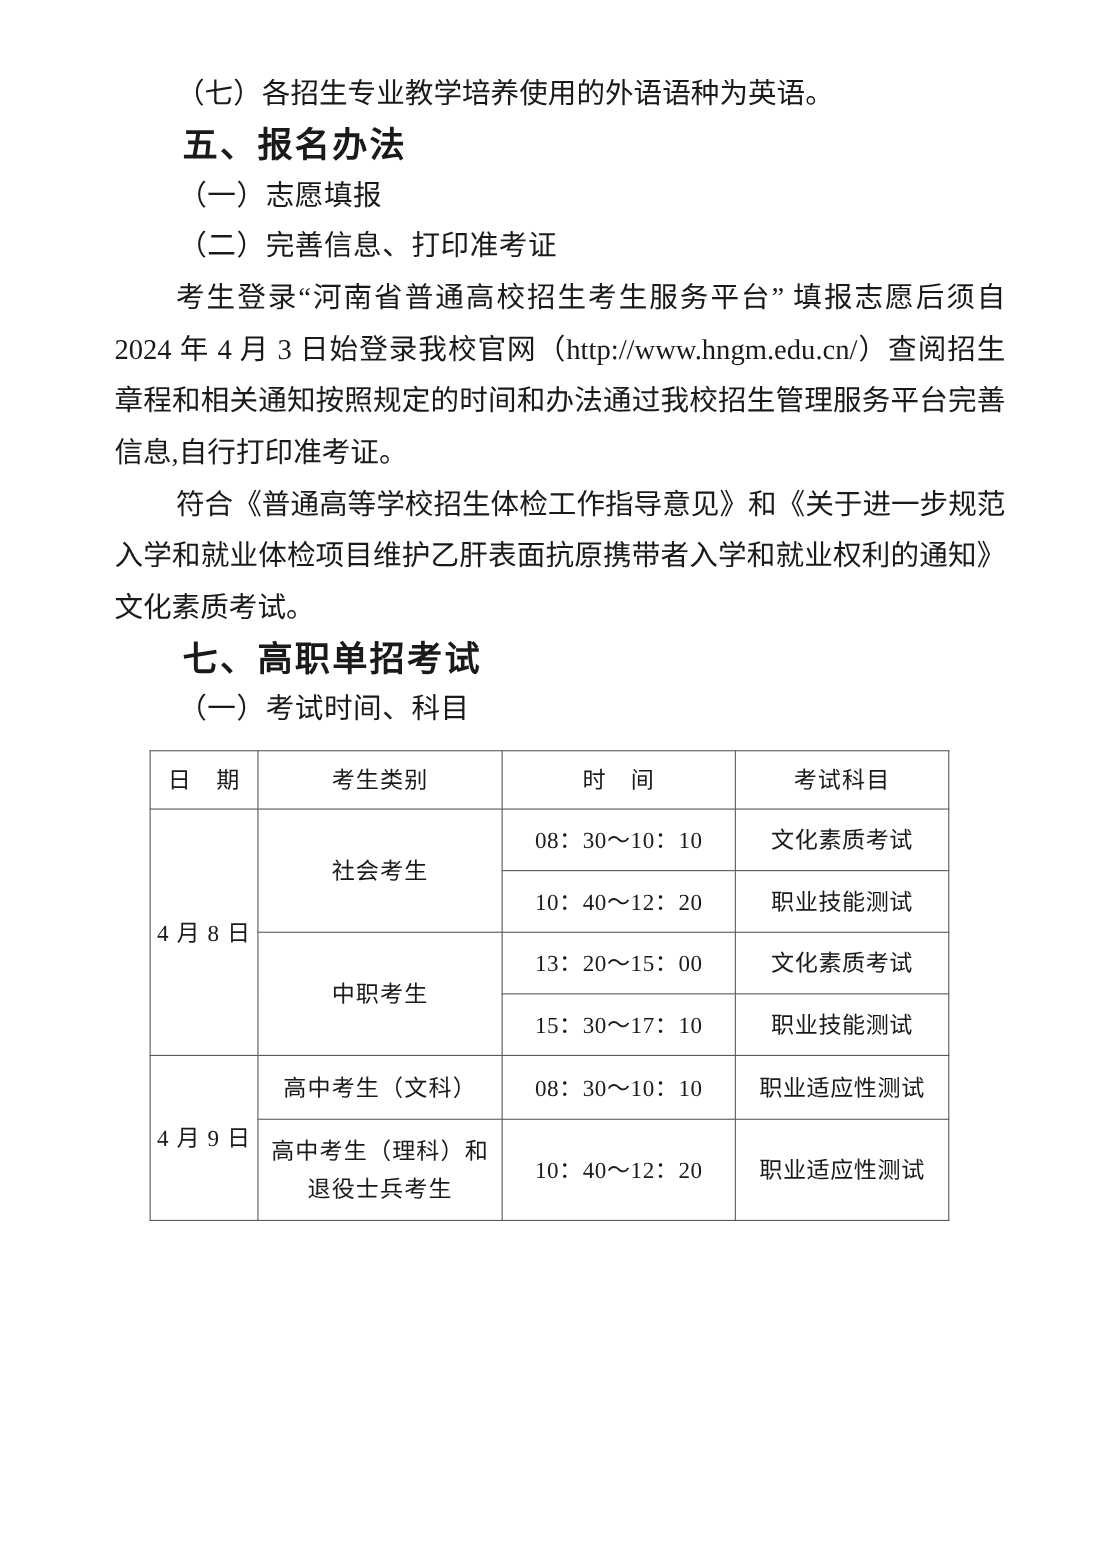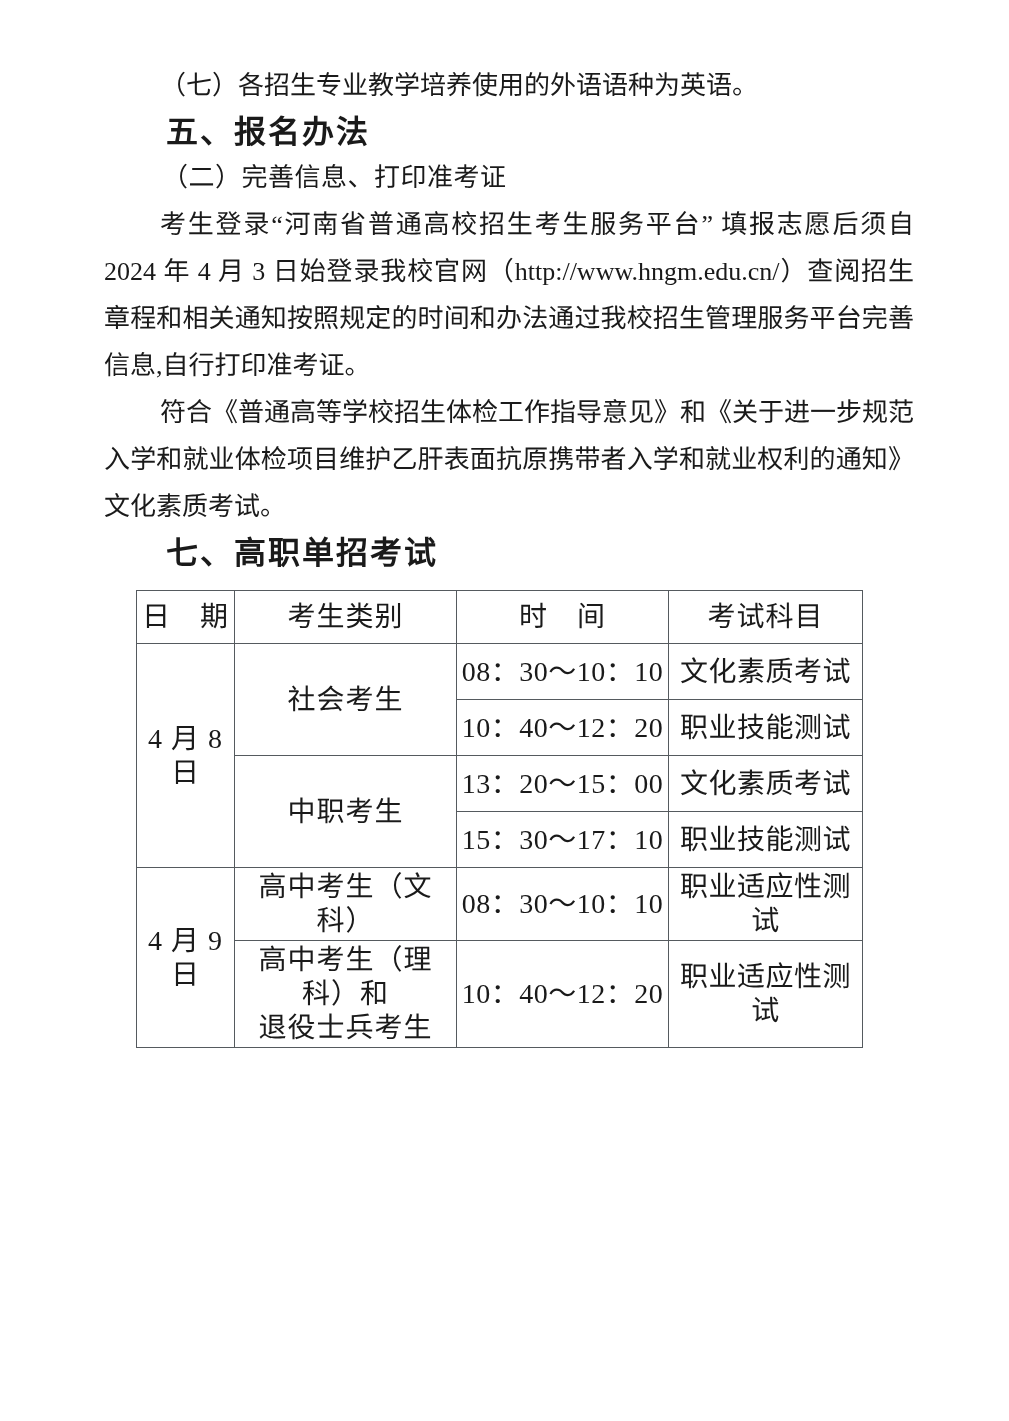--- a/index.html
+++ b/index.html
@@ -60,21 +60,21 @@
 
   
   #exam-table-wrap {
     margin-top: 14px;
     padding-left: 32px;
   }
   table.exam {
     border-collapse: collapse;
     width: 726px;
     table-layout: fixed;
-    font-size: 28px;
+    font-size: 21px;
   }
   table.exam td, table.exam th {
     border: 1px solid #555a5e;
     text-align: center;
     vertical-align: middle;
     font-weight: normal;
     padding: 2px 4px;
     line-height: 34px;
     color: #1a1a1a;
   }
@@ -114,31 +114,33 @@
 </head>
 <body>
 
 <div id="page">
   <div id="content">
 
     <p class="para">（七）各招生专业教学培养使用的外语语种为英语。</p>
 
     <h2 class="h2">五、报名办法</h2>
 
+    <p class="sub">（一）志愿填报</p>
 
 
     <p class="sub">（二）完善信息、打印准考证</p>
 
     <p class="para">考生登录“河南省普通高校招生考生服务平台” 填报志愿后须自 2024 年 4 月 3 日始登录我校官网（http://www.hngm.edu.cn/）查阅招生章程和相关通知按照规定的时间和办法通过我校招生管理服务平台完善信息,自行打印准考证。</p>
 
 
     <p class="para">符合《普通高等学校招生体检工作指导意见》和《关于进一步规范入学和就业体检项目维护乙肝表面抗原携带者入学和就业权利的通知》文化素质考试。</p>
 
     <h2 class="h2">七、高职单招考试</h2>
 
+    <p class="sub">（一）考试时间、科目</p>
 
     <div id="exam-table-wrap">
       <table class="exam">
         <colgroup>
           <col class="c1">
             <col class="c2">
             <col class="c3">
             <col class="c4">
         </colgroup>
         <thead>

